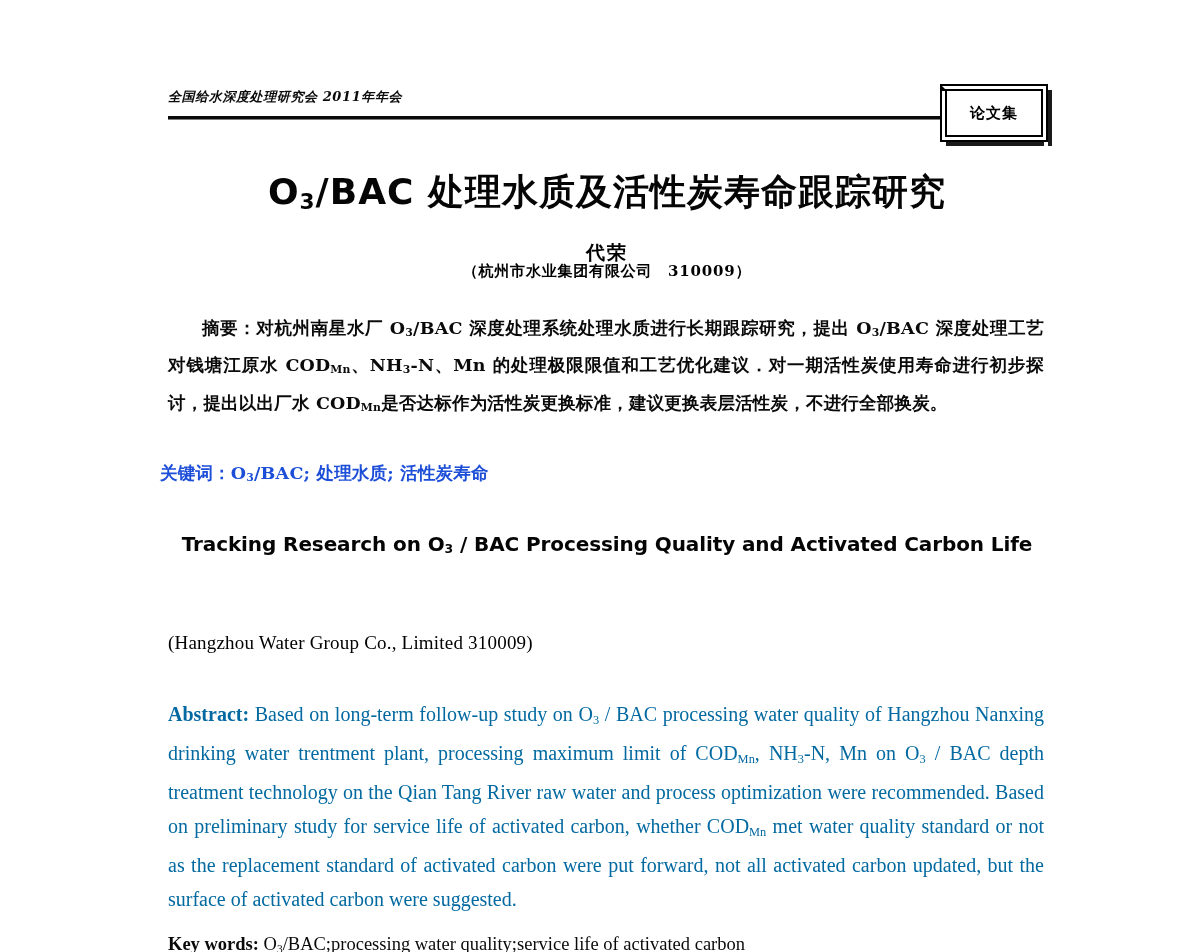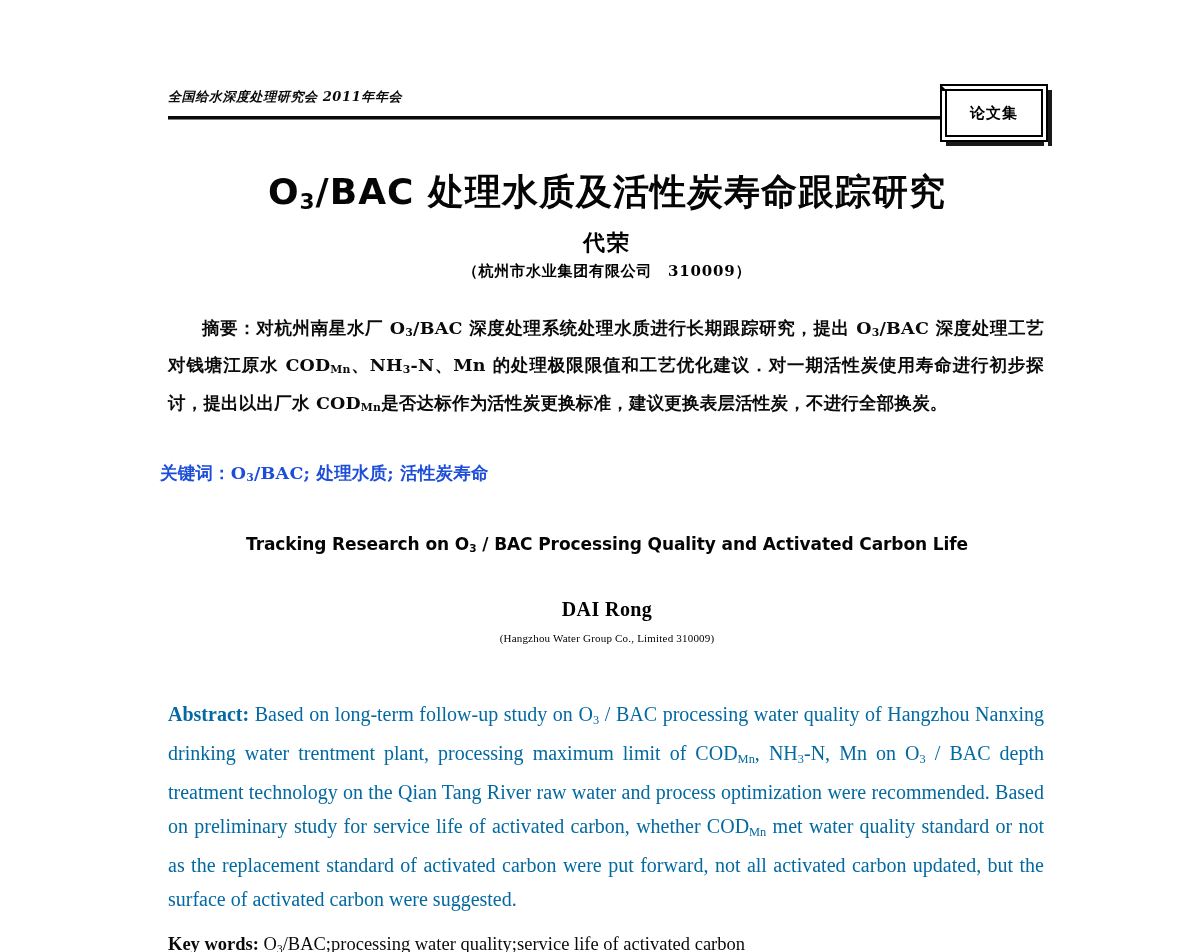--- a/index.html
+++ b/index.html
@@ -139,25 +139,25 @@
     color: #050505;
   }
   .cn-title sub {
     font-size: 0.6em;
     vertical-align: -0.22em;
   }
 
   .cn-author {
     position: absolute;
     left: 168px;
-    top: 228px;
-    width: 878px;
-    text-align: center;
-    font-family: "DejaVu Serif", "Liberation Serif", serif;
-    font-size: 22px;
+    top: 240px;
+    width: 878px;
+    text-align: center;
+    font-family: "DejaVu Serif", "Liberation Serif", serif;
+    font-size: 19px;
     font-weight: bold;
     letter-spacing: 2px;
   }
 
   .cn-affil {
     position: absolute;
     left: 168px;
     top: 262px;
     width: 878px;
     text-align: center;
@@ -204,21 +204,21 @@
   }
 
   
   .en-title {
     position: absolute;
     left: 168px;
     top: 528px;
     width: 878px;
     text-align: center;
     font-family: "DejaVu Sans", "Liberation Sans", sans-serif;
-    font-size: 17px;
+    font-size: 20px;
     font-weight: bold;
     line-height: 33px;
     letter-spacing: -0.1px;
     color: #050505;
   }
   .en-title sub {
     font-size: 0.62em;
     vertical-align: -0.2em;
   }
 
@@ -232,23 +232,23 @@
     font-size: 20px;
     font-weight: bold;
     letter-spacing: 0.4px;
   }
 
   .en-affil {
     position: absolute;
     left: 168px;
     top: 632px;
     width: 878px;
-    text-align: center;
-    font-family: "Liberation Serif", "DejaVu Serif", serif;
-    font-size: 11px;
+    text-align: left;
+    font-family: "Liberation Serif", "DejaVu Serif", serif;
+    font-size: 19px;
     letter-spacing: 0.2px;
   }
 
   
   .en-abstract {
     position: absolute;
     left: 168px;
     top: 698px;
     width: 876px;
     font-family: "Liberation Serif", "DejaVu Serif", serif;
@@ -307,21 +307,20 @@
   </div>
 
   <div class="cn-keywords">
     <span>关键词：</span><span>O</span><sub>3</sub><span>/BAC;  处理水质;  活性炭寿命</span>
   </div>
 
   <div class="en-title">
     <span>Tracking Research on O</span><sub>3</sub><span> / BAC Processing Quality and Activated Carbon Life</span>
   </div>
 
-  <div class="en-author">DAI Rong</div>
 
   <div class="en-affil">(Hangzhou Water Group Co., Limited        310009)</div>
 
   <div class="en-abstract">
     <span class="lbl-bold">Abstract:</span><span> Based on long-term follow-up study on O</span><sub>3</sub><span> / BAC processing water quality of Hangzhou Nanxing drinking water trentment plant, processing maximum limit of COD</span><sub>Mn</sub><span>, NH</span><sub>3</sub><span>-N, Mn on O</span><sub>3</sub><span> / BAC depth treatment technology on the Qian Tang River raw water and process optimization were recommended. Based on preliminary study for service life of activated carbon, whether COD</span><sub>Mn</sub><span> met water quality standard or not as the replacement standard of activated carbon were put forward, not all activated carbon updated, but the surface of activated carbon were suggested.</span>
   </div>
 
   <div class="en-keywords">
     <span class="lbl-bold">Key words:</span><span> O</span><sub>3</sub><span>/BAC;processing water quality;service life of activated carbon</span>
   </div>

